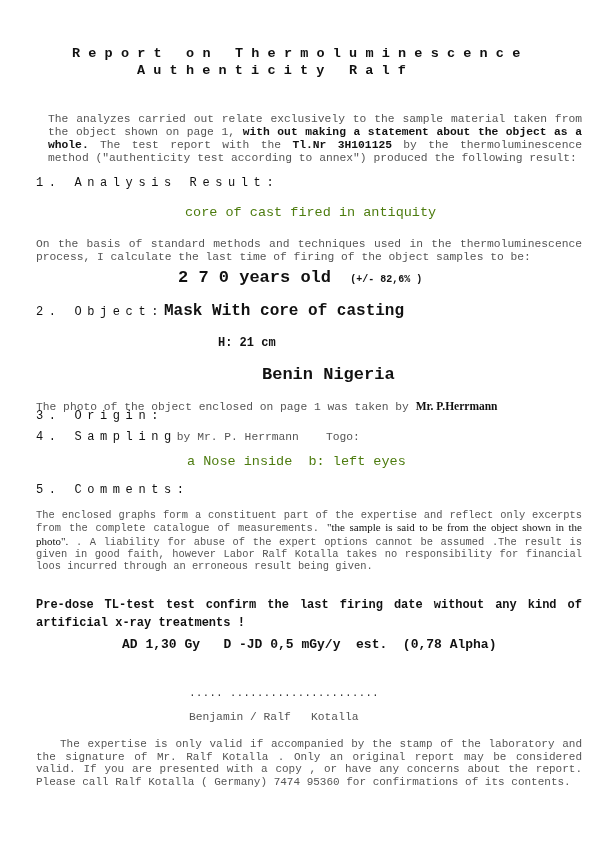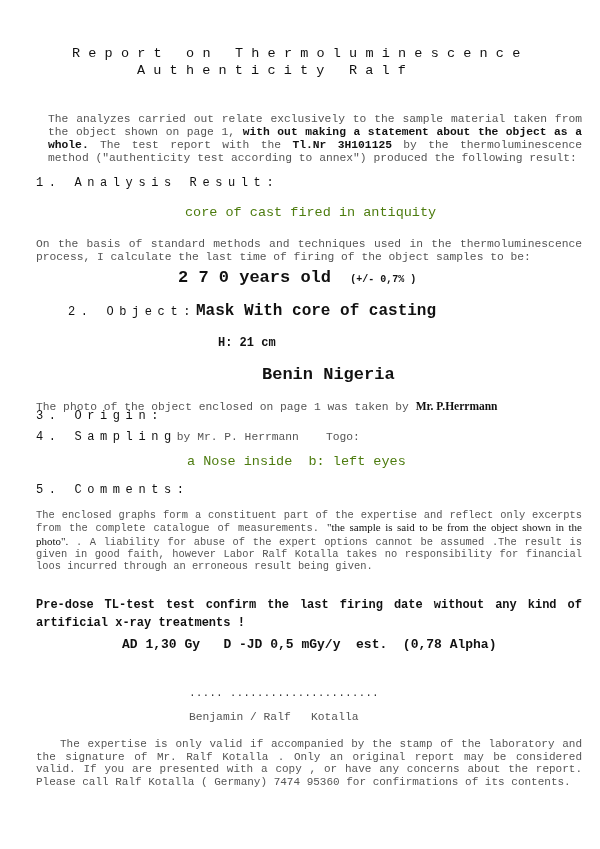--- a/index.html
+++ b/index.html
@@ -10,21 +10,21 @@
     body {
       width: 600px;
       height: 849px;
       position: relative;
       overflow: hidden;
       font-family: "Liberation Mono", "DejaVu Sans Mono", monospace;
       color: #1a1a1a;
     }
     .abs { position: absolute; white-space: pre; }
     .title {
-      font-weight: normal;
+      font-weight: bold;
       font-size: 13.5px;
       letter-spacing: 8.2px;
       color: #111;
     }
     .body-text {
       font-size: 11.3px;
       color: #555;
       line-height: 13px;
     }
     .body-text b { color: #111; font-weight: bold; }
@@ -70,23 +70,23 @@
 <body>
 
 <div class="abs title" style="left:72px; top:46px;">Report on Thermoluminescence</div>
 <div class="abs title" style="left:137px; top:63px;">Authenticity Ralf</div>
 
 <div class="abs body-text justify" style="left:48px; top:113px; width:534px;"><span>The analyzes carried out relate exclusively to the sample material taken from the object shown on page 1, </span><b>with out making a statement about the object as a whole.</b><span> The test report with the </span><b>Tl.Nr 3H101125</b><span> by the thermoluminescence method ("authenticity test according to annex") produced the following result:</span></div>
 
 <div class="abs section-heading" style="left:36px; top:176px;">1. Analysis Result:</div>
 <div class="abs result" style="left:185px; top:205px;">core of cast fired in antiquity</div>
 <div class="abs body-text justify" style="left:36px; top:238px; width:546px;">On the basis of standard methods and techniques used in the  thermoluminescence process, I calculate the last time of firing of the object samples to be:</div>
-<div class="abs" style="left:178px; top:268px;"><span class="big">2 7 0 years old</span>&nbsp;&nbsp;<span class="small-bold">(+/- 0,7% )</span></div>
+<div class="abs" style="left:178px; top:268px;"><span class="big">2 7 0 years old</span>&nbsp;&nbsp;<span class="small-bold">(+/- 82,6% )</span></div>
 
-<div class="abs" style="left:36px; top:302px;margin-left:32px;"><span class="section-heading">2. Object:</span><span class="big" style="font-size:16px;">Mask With core of casting</span></div>
+<div class="abs" style="left:36px; top:302px;"><span class="section-heading">2. Object:</span><span class="big" style="font-size:16px;">Mask With core of casting</span></div>
 <div class="abs dark-bold" style="left:218px; top:336px;">H: 21 cm</div>
 
 <div class="abs section-heading" style="left:36px; top:369px;margin-top:40px;">3. Origin:</div>
 <div class="abs big" style="left:262px; top:365px;">Benin Nigeria</div>
 <div class="abs body-text" style="left:36px; top:400px;"><span>The photo of the object enclosed on page 1 was taken by </span><span class="serif-inline" style="font-weight:bold;">Mr. P.Herrmann</span></div>
 
 <div class="abs" style="left:36px; top:427px;"><span class="section-heading">4. Sampling</span><span class="body-text">by Mr. P. Herrmann    Togo:</span></div>
 <div class="abs result" style="left:187px; top:454px;">a Nose inside  b: left eyes</div>
 
 <div class="abs section-heading" style="left:36px; top:483px;">5. Comments:</div>

